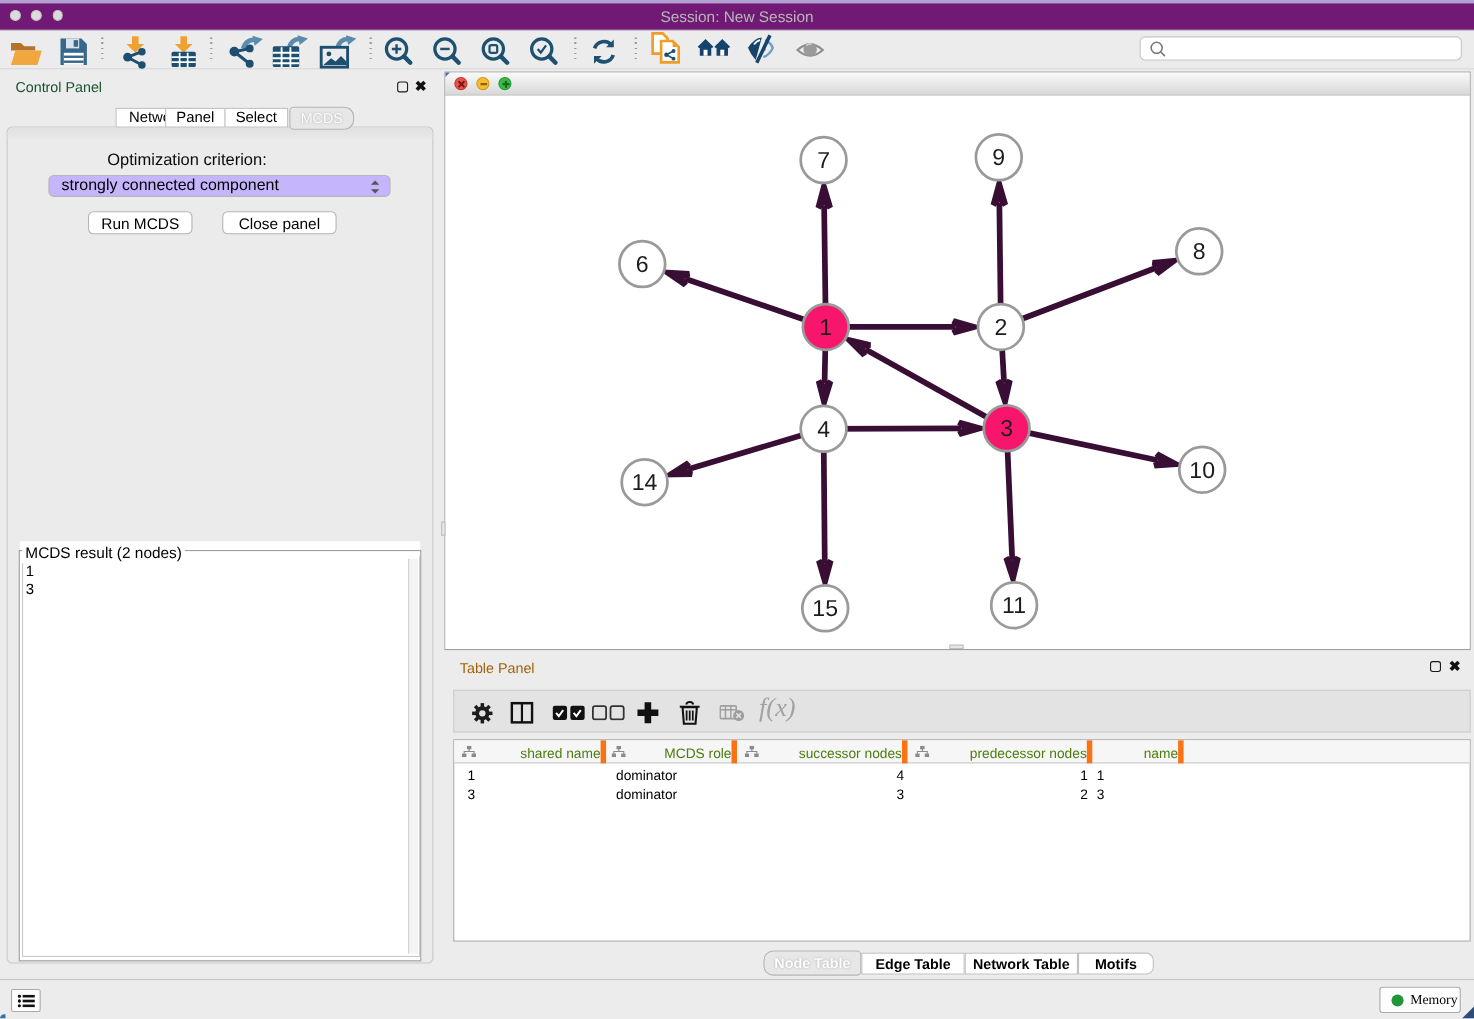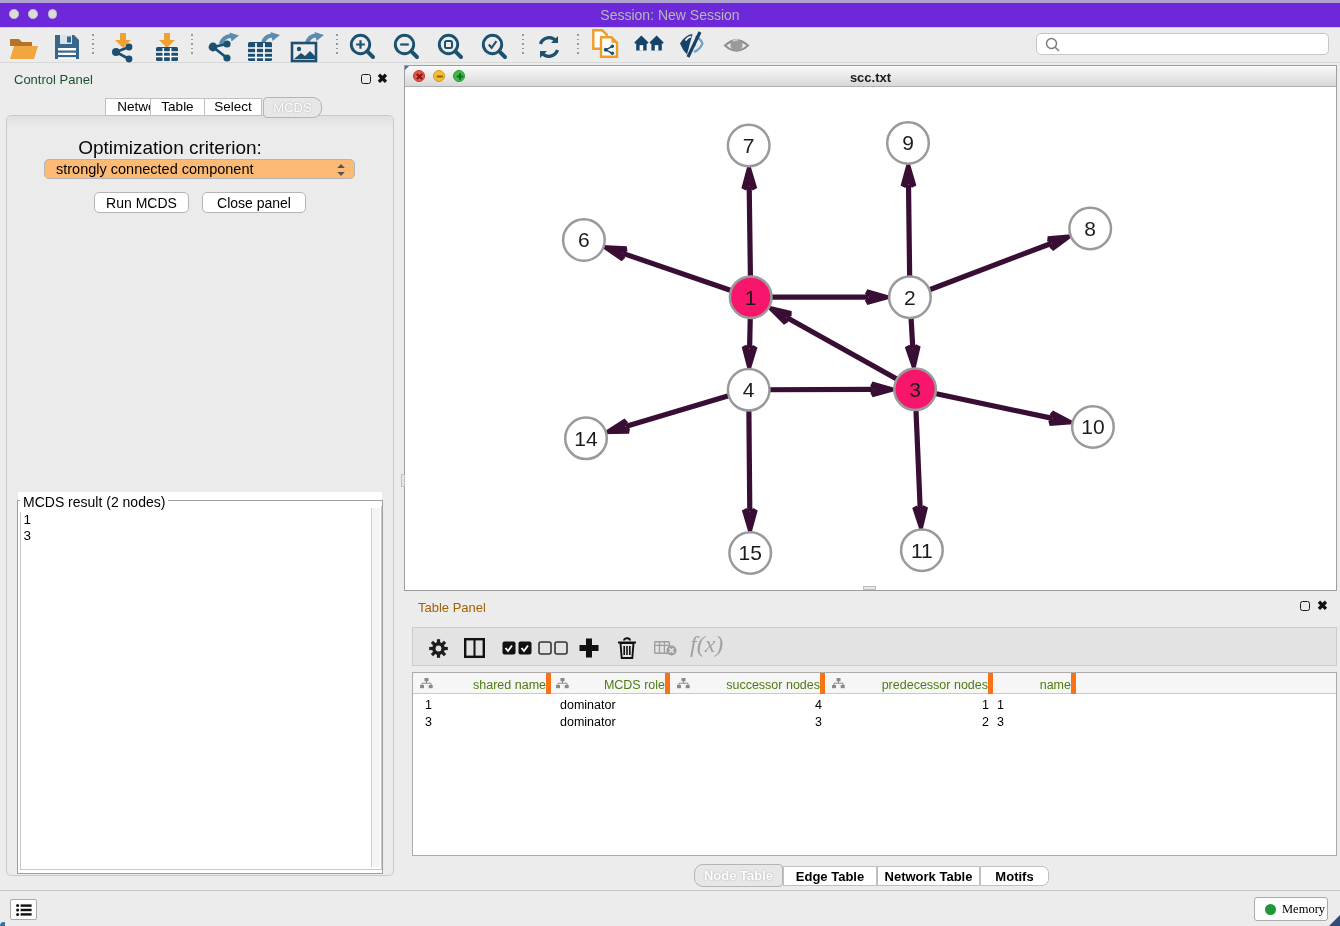--- a/index.html
+++ b/index.html
@@ -1,36 +1,36 @@
 <!DOCTYPE html>
 <html><head>
 <meta charset="utf-8">
 <style>
 * { margin:0; padding:0; box-sizing:border-box; }
 html,body { width:1340px; height:926px; overflow:hidden; }
 body { font-family:"Liberation Sans",sans-serif; background:#ececec; position:relative; }
 .abs { position:absolute; }
 #topline { left:0; top:0; width:1340px; height:3px; background:#b1a0d2; }
-#titlebar { left:0; top:3px; width:1340px; height:25px; background:#6d28d9; border-bottom:1px solid #cfcfcf; }
+#titlebar { left:0; top:3px; width:1340px; height:25px; background:#701a75; border-bottom:1px solid #cfcfcf; }
 .tl-circ { position:absolute; top:6px; width:9.5px; height:9.5px; border-radius:50%; background:#dcdcdc; border:1px solid #c3c3c3; }
 #ttext { position:absolute; left:0; top:4px; width:1340px; text-align:center; font-size:14px; color:#b7b7b7; }
 #toolbar { left:0; top:28px; width:1340px; height:35px; background:#ececec; border-bottom:1px solid #d8d8d8; }
 .tsep { position:absolute; top:6px; height:23px; width:1.6px; background:repeating-linear-gradient(to bottom,#9a9a9a 0 1.6px,transparent 1.6px 4.6px); }
 .ticon { position:absolute; top:5px; overflow:visible; }
 #searchbox { position:absolute; left:1036px; top:5px; width:293px; height:22px; background:#fff; border:1px solid #c6c6c6; border-radius:5px; }
 
 #cp-title { left:14px; top:72px; font-size:13px; color:#14532d; }
 .winbtn { position:absolute; width:9.5px; height:9.5px; border:1.5px solid #1a1a1a; border-radius:2.5px; background:transparent; }
 .wx { position:absolute; font-size:13px; font-weight:bold; color:#111; line-height:11px; }
 #cp-pane { left:6px; top:115px; width:388px; height:761px; background:#ebebeb; border:1px solid #c9c9c9; border-radius:5px; }
 #cp-pane-top { left:7px; top:116px; width:386px; height:12px; background:linear-gradient(#e0e0e0,#ebebeb); border-radius:5px 5px 0 0; }
 .tab { position:absolute; top:98px; height:17.5px; background:#fff; border:1px solid #c0c0c0; font-size:13.5px; text-align:center; line-height:16px; color:#000; }
 .tabsel { position:absolute; background:#e7e7e7; border:1px solid #b5b5b5; font-size:13px; text-align:center; color:#fdfdfd; text-shadow:0 0 2px #a8a8a8; }
-#optlabel { left:6px; top:136.5px; width:328px; text-align:center; font-size:19px; color:#0a0a0a; }
-#combo { left:44px; top:159px; width:311px; height:20px; background:#fdba74; border:1px solid #b5b5b5; border-radius:5px; font-size:14.5px; color:#000; line-height:19px; padding-left:11px; }
+#optlabel { left:6px; top:136.5px; width:328px; text-align:center; font-size:15px; color:#0a0a0a; }
+#combo { left:44px; top:159px; width:311px; height:20px; background:#c4b5fd; border:1px solid #b5b5b5; border-radius:5px; font-size:14.5px; color:#000; line-height:19px; padding-left:11px; }
 .btn { position:absolute; top:192px; height:21px; background:#fff; border:1px solid #b5b5b5; border-radius:5px; font-size:14px; color:#000; text-align:center; line-height:20px; }
 #resultwhite { left:18px; top:492px; width:364px; height:381px; background:#fff; }
 #fieldset { left:17px; top:500px; width:366px; height:374px; border:1px solid #9f9f9f; }
 #legend { left:20px; top:493.5px; font-size:14px; color:#000; background:#fff; padding:0 3px 2px 3px; z-index:3; }
 #resultbox { left:19.5px; top:506px; width:362px; height:364px; background:transparent; border:1px solid #c8c8c8; border-top:none; font-size:13.5px; color:#000; }
 #rscroll { left:371px; top:508px; width:9px; height:359px; background:#f4f4f4; border-left:1px solid #d0d0d0; }
 
 #netwin { left:404px; top:65px; width:933px; height:526px; border:1px solid #9e9e9e; background:#fff; }
 #nettitle { position:absolute; left:0; top:0; width:931px; height:21px; background:linear-gradient(#fafafa,#d8d8d8); border-bottom:1px solid #b0b0b0; }
 .mac { position:absolute; top:3.5px; width:12px; height:12px; border-radius:50%; }
@@ -197,52 +197,51 @@
     </svg>
   </div>
 </div>
 
 <div class="abs" id="cp-title">Control Panel</div>
 <div class="winbtn" style="left:361px; top:74px;"></div>
 <div class="wx" style="left:377px; top:73px;">✖</div>
 <div class="abs" id="cp-pane"></div>
 <div class="abs" id="cp-pane-top"></div>
 <div class="tab" style="left:77px; width:74px;margin-left:28px;">Network</div>
-<div class="tab" style="left:150px; width:55px;">Table</div>
+<div class="tab" style="left:150px; width:55px;">Panel</div>
 <div class="tab" style="left:204px; width:58px;">Select</div>
 <div class="tabsel" style="left:263px; top:96.5px; width:59px; height:21px; line-height:20px; border-radius:4px 9px 9px 4px;">MCDS</div>
 <div class="abs" id="optlabel">Optimization criterion:</div>
 <div class="abs" id="combo">strongly connected component
   <svg style="position:absolute;right:8px;top:3px;" width="10" height="14" viewBox="0 0 10 14">
     <path d="M1.2 5 L5 1 L8.8 5 z" fill="#555"></path>
     <path d="M1.2 9 L5 13 L8.8 9 z" fill="#555"></path>
   </svg>
 </div>
-<div class="btn" style="left:94px; width:95px;">Run MCDS</div>
+<div class="btn" style="left:80px; width:95px;">Run MCDS</div>
 <div class="btn" style="left:202px; width:104px;">Close panel</div>
 <div class="abs" id="resultwhite"></div>
 <div class="abs" id="fieldset"></div>
 <div class="abs" id="legend">MCDS result (2 nodes)</div>
 <div class="abs" id="resultbox">
     <div style="padding:6px 0 0 3px; line-height:16px;">1<br>3</div>
   </div>
 <div class="abs" id="rscroll"></div>
 
 <div class="abs" id="netwin">
   <div id="bluetri"></div>
   <div id="nettitle">
     <div class="mac" style="left:8px; background:#e8544a; border:1px solid #c33a32;"></div>
     <div class="mac" style="left:28px; background:#f6bd31; border:1px solid #d19a1a;"></div>
     <div class="mac" style="left:48px; background:#3eb948; border:1px solid #2a9b35;"></div>
     <svg style="position:absolute;left:10.5px;top:7px;" width="58" height="8" viewBox="0 0 58 8">
       <path d="M0.8 0.8 L6.2 6.2 M6.2 0.8 L0.8 6.2" stroke="#7e140d" stroke-width="1.8"></path>
       <path d="M20.8 3.5 H26.8" stroke="#8a6407" stroke-width="2"></path>
       <path d="M40.8 3.5 H47.2 M44 0.3 V6.7" stroke="#136e1c" stroke-width="2"></path>
     </svg>
-    <div id="netname">scc.txt</div>
   </div>
   <div id="graphwrap"><svg id="graph" width="932" height="504" viewBox="0 0 932 504" style="opacity:0.999;">
         <g stroke="#380e34" stroke-width="5.2" fill="#380e34">
           <line x1="345.7" y1="210.2" x2="344.2" y2="99.7"></line>
           <polygon points="344.0,82.7 349.7,101.7 344.2,95.2 338.9,101.8"></polygon>
           <line x1="345.7" y1="210.2" x2="217.9" y2="166.4"></line>
           <polygon points="201.8,160.9 221.6,161.9 213.7,164.9 218.1,172.1"></polygon>
           <line x1="345.7" y1="210.2" x2="463.6" y2="210.2"></line>
           <polygon points="480.6,210.2 461.6,215.6 468.1,210.2 461.6,204.8"></polygon>
           <line x1="345.7" y1="210.2" x2="344.6" y2="261.6"></line>

